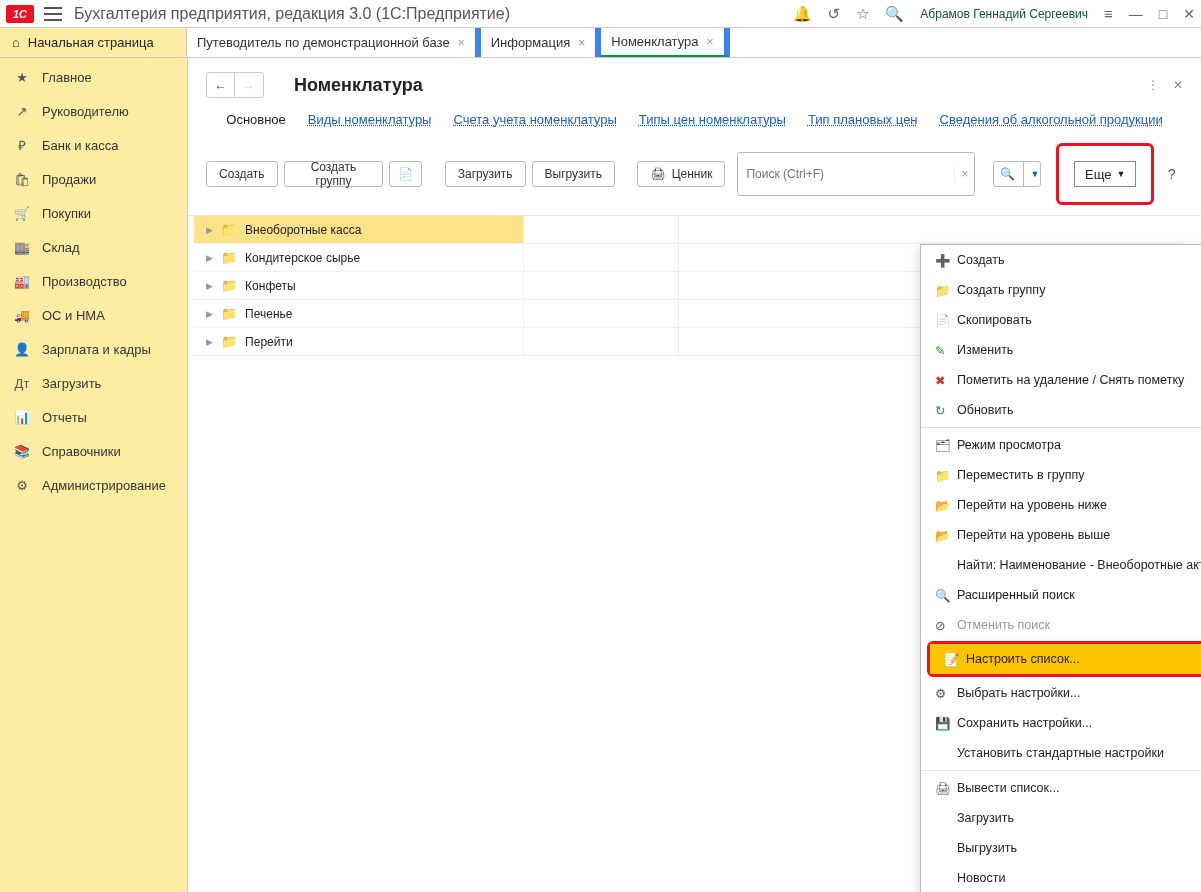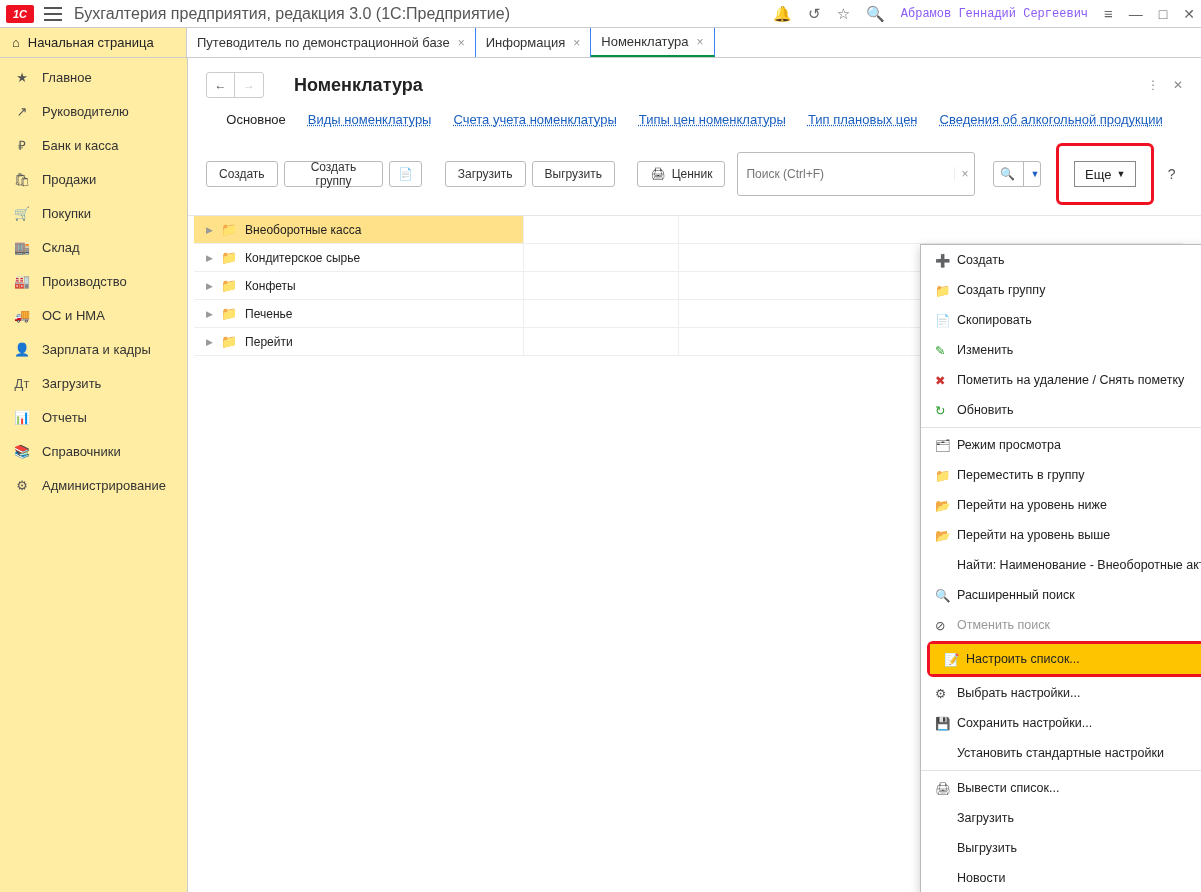--- a/index.html
+++ b/index.html
@@ -5,26 +5,26 @@
   * { box-sizing: border-box; font-family: Arial, sans-serif; }
   body { margin: 0; padding: 0; font-size: 12px; color: #222; background: #fff; width: 1201px; height: 892px; overflow: hidden; }
   
   .titlebar { height: 28px; background: #fff; border-bottom: 1px solid #ccc; display: flex; align-items: center; padding: 0 6px; }
   .logo-1c { background: #e12; color: #fff; font-weight: bold; font-style: italic; width: 28px; height: 18px; display: inline-flex; align-items: center; justify-content: center; border-radius: 2px; font-size: 11px; margin-right: 10px; }
   .hamburger { width: 18px; height: 14px; margin-right: 12px; cursor: pointer; display: flex; flex-direction: column; justify-content: space-between; }
   .hamburger div { height: 2px; background: #555; }
   .titlebar-text { color: #555; font-size: 16px; }
   .titlebar-right { margin-left: auto; display: flex; align-items: center; gap: 16px; }
   .titlebar-right .ti { color: #666; font-size: 15px; cursor: pointer; }
-  .username { color: #8b5cf6; font-size: 12px; font-family: Liberation Mono, monospace; }
+  .username { color: #14532d; font-size: 12px; }
   .winctl { color: #666; cursor: pointer; font-size: 14px; }
   
   .tabbar { height: 30px; background: #fff; display: flex; align-items: stretch; border-bottom: 1px solid #ccc; }
   .hometab { width: 187px; display: flex; align-items: center; padding: 0 12px; background: #ffeda4; font-size: 13px; border-right: 1px solid #ccc; }
-  .tab { display: flex; align-items: center; padding: 0 10px; border-right: 1px solid #3b82f6; font-size: 13px; color: #333; cursor: pointer; gap: 8px; }
+  .tab { display: flex; align-items: center; padding: 0 10px; border-right: 6px solid #3b82f6; font-size: 13px; color: #333; cursor: pointer; gap: 8px; }
   .tab.active { border-bottom: 2px solid #009646; }
   .tab-close { color: #999; font-size: 12px; cursor: pointer; }
   
   .layout { display: flex; height: calc(892px - 58px); }
   .sidebar { width: 187px; background: #ffeda4; display: flex; flex-direction: column; padding-top: 2px; }
   .side-item { height: 34px; display: flex; align-items: center; padding: 0 14px; cursor: pointer; font-size: 13px; color: #333; gap: 12px; }
   .side-icon { width: 16px; display: inline-flex; align-items: center; justify-content: center; color: #555; }
   
   .main { flex: 1; display: flex; flex-direction: column; border-left: 1px solid #ccc; position: relative; }
   .page-hdr { display: flex; align-items: center; padding: 14px 18px 10px 18px; }

